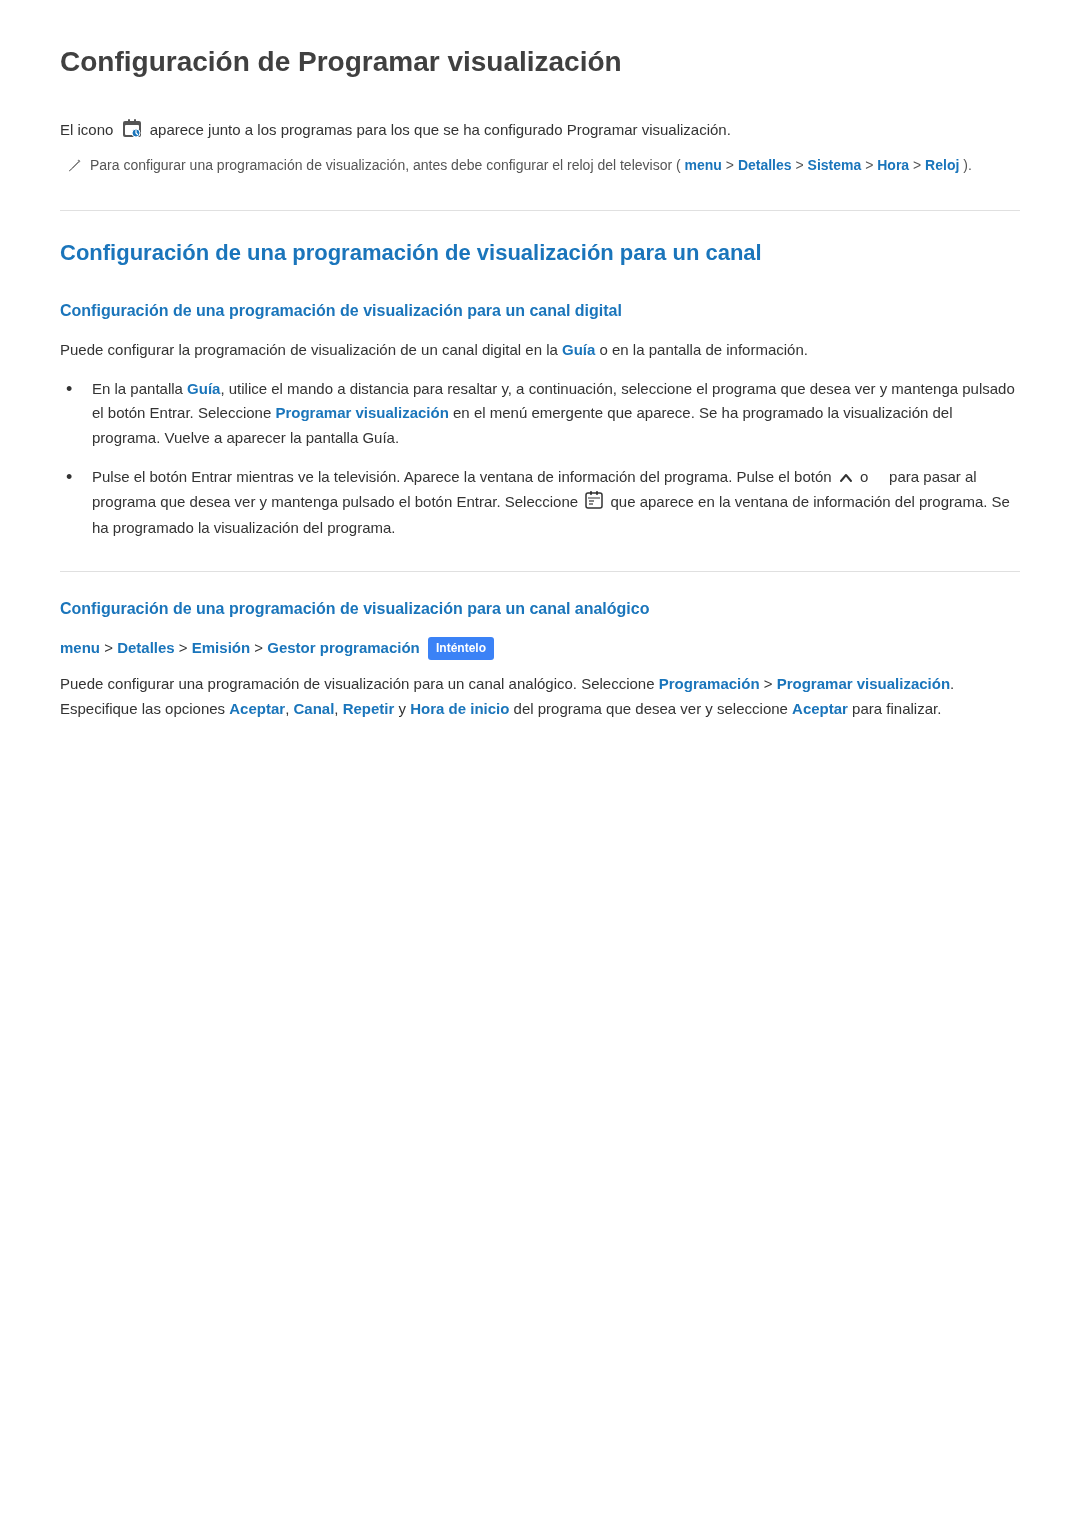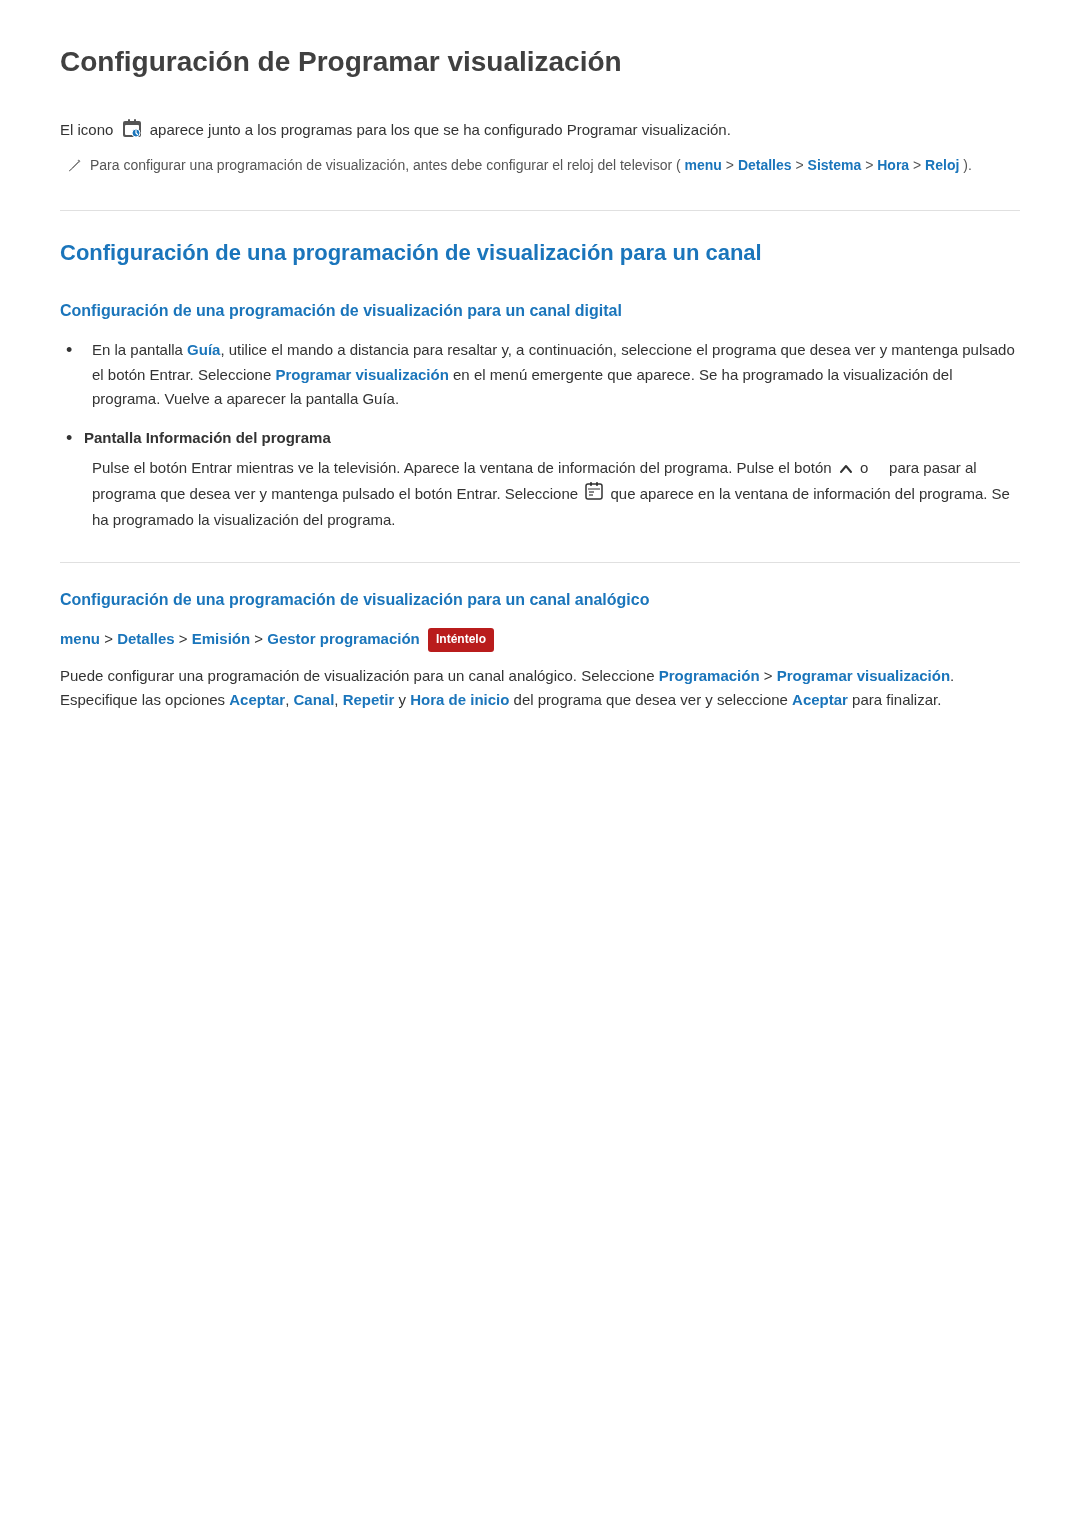--- a/index.html
+++ b/index.html
@@ -103,21 +103,21 @@
     }
 
     .nav-path {
       font-size: 15px;
       color: #333;
       margin-bottom: 12px;
     }
 
     .intenntelo-badge {
       display: inline-block;
-      background-color: #b91c1c;
+      background-color: #3b82f6;
       color: #fff;
       font-size: 12px;
       font-weight: 600;
       padding: 2px 8px;
       border-radius: 3px;
       margin-left: 4px;
       vertical-align: middle;
     }
 
     ul.bullet-list {
@@ -197,33 +197,35 @@
 </div>
 
 <hr class="separator-line">
 
 <div class="main-section">
   <h2 class="section-title">Configuración de una programación de visualización para un canal</h2>
 
   <div class="subsection-block">
     <h3 class="subsection-title">Configuración de una programación de visualización para un canal digital</h3>
 
+    <p class="body-text">
+      <span>Puede configurar la programación de visualización de un canal digital en la </span>
+      <strong><a href="#" class="link-blue">Guía</a></strong>
+      <span> o en la pantalla de información.</span>
+    </p>
 
     <ul class="bullet-list">
 
       <li>
         <p class="bullet-text">
           En la pantalla <strong><a href="#" class="link-blue">Guía</a></strong>, utilice el mando a distancia para resaltar y, a continuación, seleccione el programa que desea ver y mantenga pulsado el botón Entrar. Seleccione <strong><a href="#" class="link-blue">Programar visualización</a></strong> en el menú emergente que aparece. Se ha programado la visualización del programa. Vuelve a aparecer la pantalla Guía.
         </p>
       </li>
 
       <li>
-        <p class="bullet-label">
-          <span>Pantalla Información del programa</span>
-        </p>
         <p class="bullet-text">
           Pulse el botón Entrar mientras ve la televisión. Aparece la ventana de información del programa. Pulse el botón
           <span style="display:inline-block;vertical-align:middle;margin:0 3px;">
             <svg width="14" height="10" viewBox="0 0 14 10">
               <path d="M2 8 L7 2 L12 8" stroke="#333" stroke-width="2" fill="none" stroke-linecap="round" stroke-linejoin="round"></path>
             </svg>
           </span>
           o &nbsp;&nbsp;&nbsp; para pasar al programa que desea ver y mantenga pulsado el botón Entrar. Seleccione
           <span style="display:inline-block;vertical-align:middle;margin:0 3px;">
             <svg width="18" height="18" viewBox="0 0 18 18">

